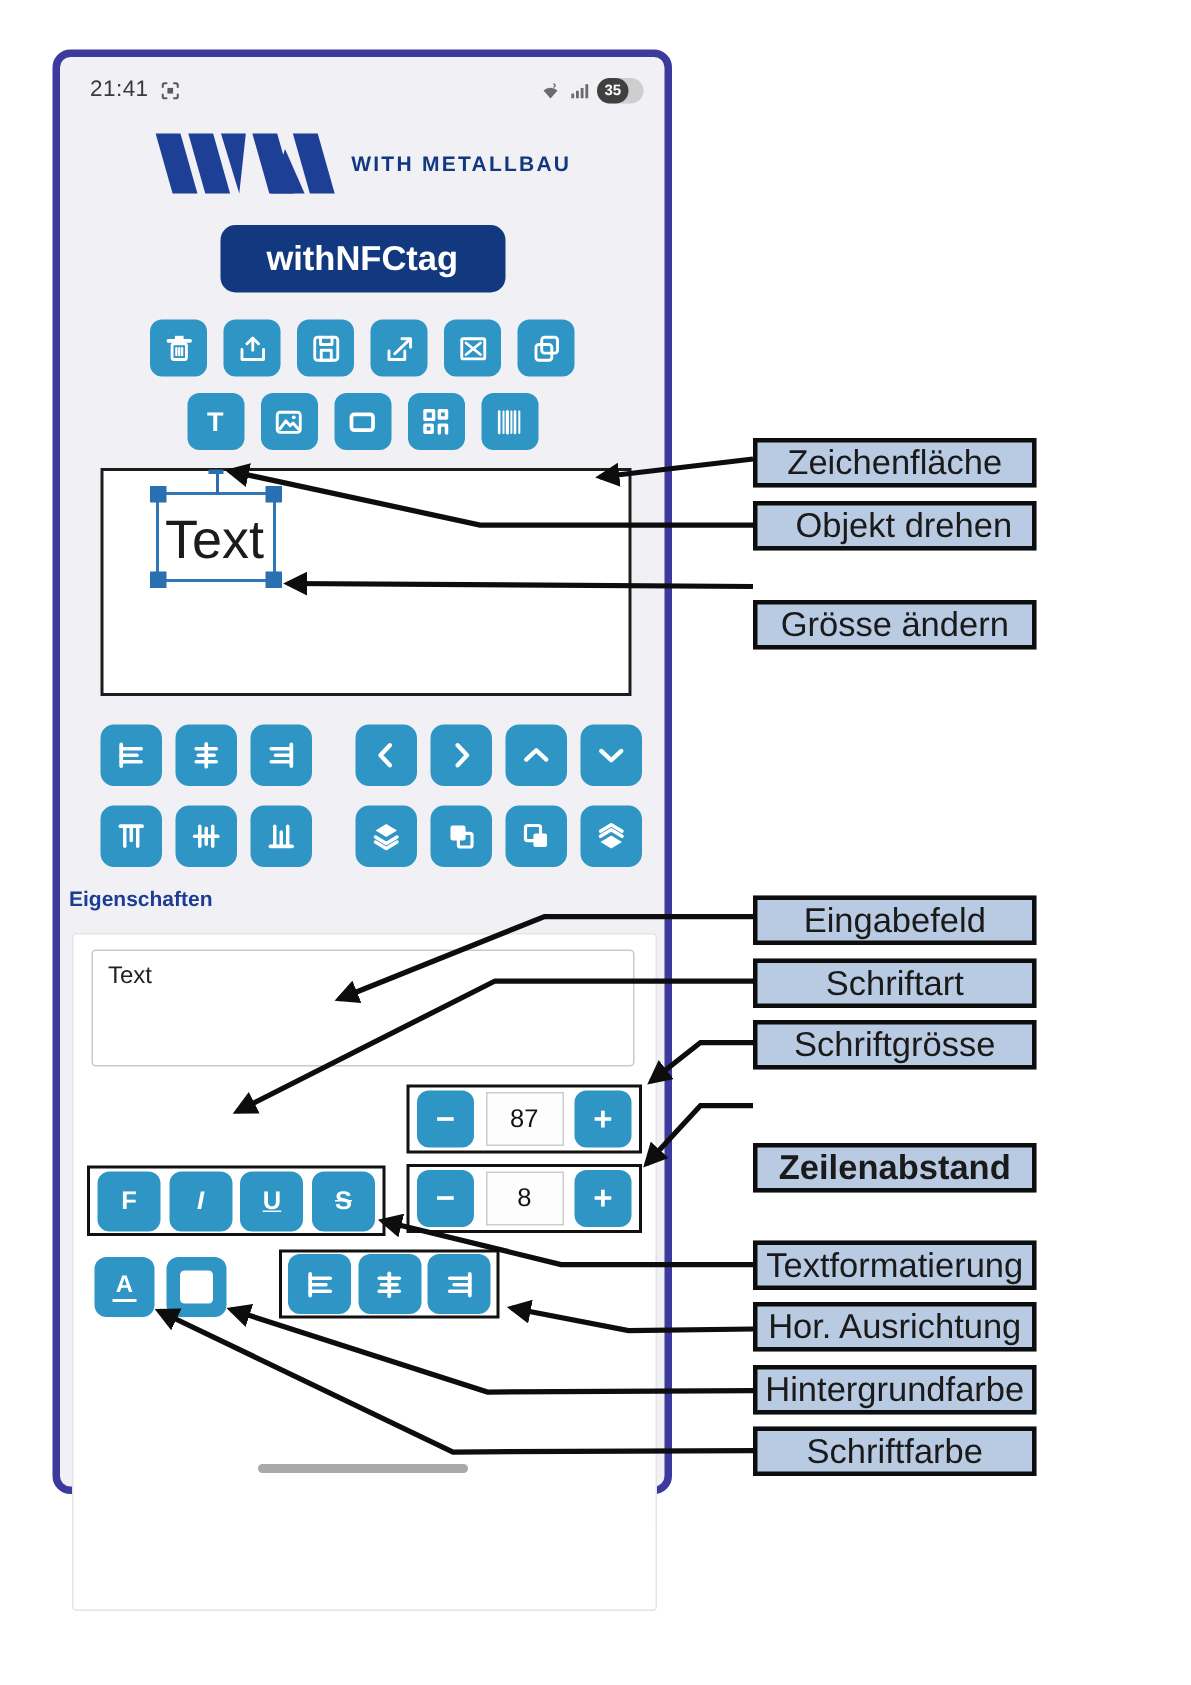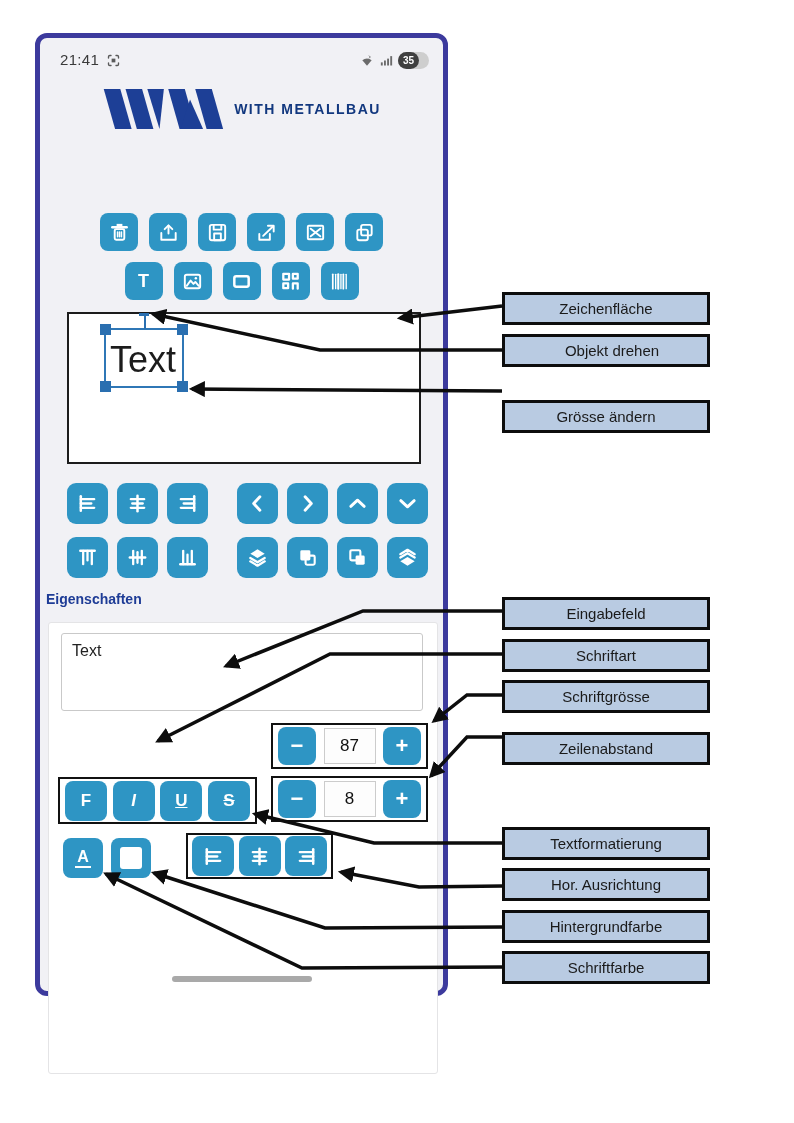--- a/index.html
+++ b/index.html
@@ -68,23 +68,23 @@
   .colorbtn { position:absolute; width:40px; height:40px; }
   .fontA { left:14px; top:215px; font-size:16px; }
   .fontA .uA { border-bottom:2.5px solid #fff; padding:0 2px 1px; line-height:1; }
   .bgbtn { left:62px; top:215px; }
   .bgswatch { width:22px; height:22px; background:#fff; border-radius:3px; }
   .aligngrp { left:137px; top:210px; width:147px; height:46px; justify-content:space-between; padding:3px 4px; }
 
   .homebar { left:50%; transform:translateX(-50%); bottom:9px; width:140px; height:6px; border-radius:3px; background:#a9a9a9; }
 
   
-  .note { position:absolute; left:502px; width:208px; height:33px; background:var(--label_bg,#b9cbe2);
+  .note { position:absolute; left:502px; width:189px; height:33px; background:var(--label_bg,#b9cbe2);
           border:3px solid #0d0d0d; display:flex; align-items:center; justify-content:center;
-          font-size:15px; color:#1a1a1a; z-index:5; }
+          font-size:23px; color:#1a1a1a; z-index:5; }
 
   
   #arrows { position:absolute; left:0; top:0; width:794px; height:1123px; z-index:8; pointer-events:none; }
 
   .icon { display:inline-flex; align-items:center; justify-content:center; }
 </style>
 </head>
 <body>
 
 <div id="stage">
@@ -129,20 +129,21 @@
           <polygon points="2,0 21,0 34,46 15,46"></polygon>
           <polygon points="27,0 46,0 59,46 40,46"></polygon>
           <polygon points="52,0 71,0 66,46"></polygon>
           <polygon points="76,0 95,0 108,46 89,46"></polygon>
           <polygon points="101,12 116,46 90,46"></polygon>
           <polygon points="107,0 126,0 139,46 120,46"></polygon>
         </g>
       </svg>
       <span class="wordmark">WITH METALLBAU</span>
     </div>
+    <div class="pin appbadge">withNFCtag</div>
 
     <div class="pin btnrow" style="top:175px;">
       <div class="tbtn">
           <span class="icon">
             <svg viewBox="0 0 24 24" width="23" height="23" fill="none" stroke="currentColor" stroke-width="2" stroke-linecap="round" stroke-linejoin="round">
               <rect x="7" y="8.5" width="10" height="11" rx="1.5"></rect>
               <line x1="4.5" y1="6.5" x2="19.5" y2="6.5" stroke-width="2.6"></line>
               <rect x="9" y="3" width="6" height="2.6" fill="currentColor" stroke="none"></rect>
               <line x1="10" y1="11.5" x2="10" y2="16.5" stroke-width="1.6"></line>
               <line x1="12" y1="11.5" x2="12" y2="16.5" stroke-width="1.6"></line>
@@ -455,21 +456,21 @@
 
     <div class="pin homebar"></div>
   </div>
 
   <div class="note" style="top:292px;">Zeichenfläche</div>
   <div class="note" style="top:334px;padding-left:12px;">Objekt drehen</div>
   <div class="note" style="top:376px;margin-top:24px;">Grösse ändern</div>
   <div class="note" style="top:639px;">Schriftart</div>
   <div class="note" style="top:597px;">Eingabefeld</div>
   <div class="note" style="top:680px;">Schriftgrösse</div>
-  <div class="note" style="top:732px;">Zeilenabstand</div>
+  <div class="note" style="top:762px;font-weight:bold;">Zeilenabstand</div>
   <div class="note" style="top:827px;">Textformatierung</div>
   <div class="note" style="top:868px;">Hor. Ausrichtung</div>
   <div class="note" style="top:910px;">Hintergrundfarbe</div>
   <div class="note" style="top:951px;">Schriftfarbe</div>
 
   <svg id="arrows">
     <defs>
       <marker id="ah" viewBox="0 0 10 10" refX="8" refY="5" markerWidth="4.6" markerHeight="4.6" orient="auto-start-reverse">
         <path d="M0,0 L10,5 L0,10 z" fill="#0d0d0d"></path>
       </marker>

